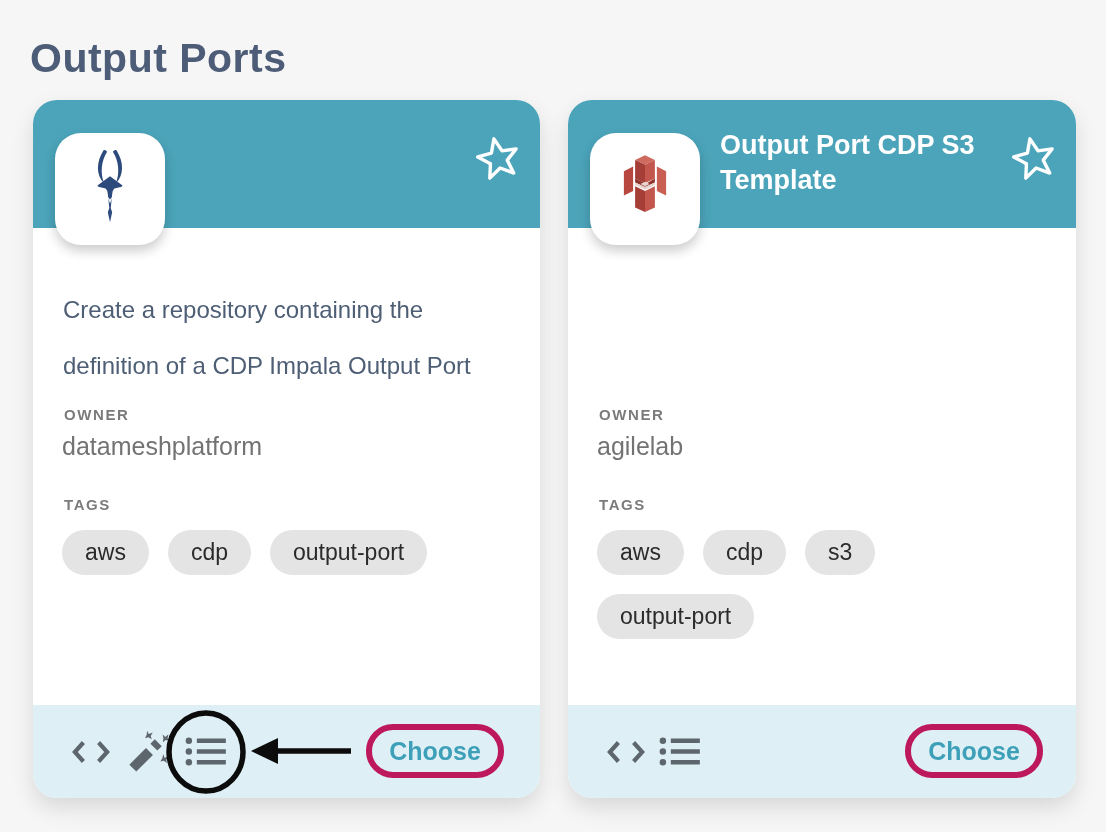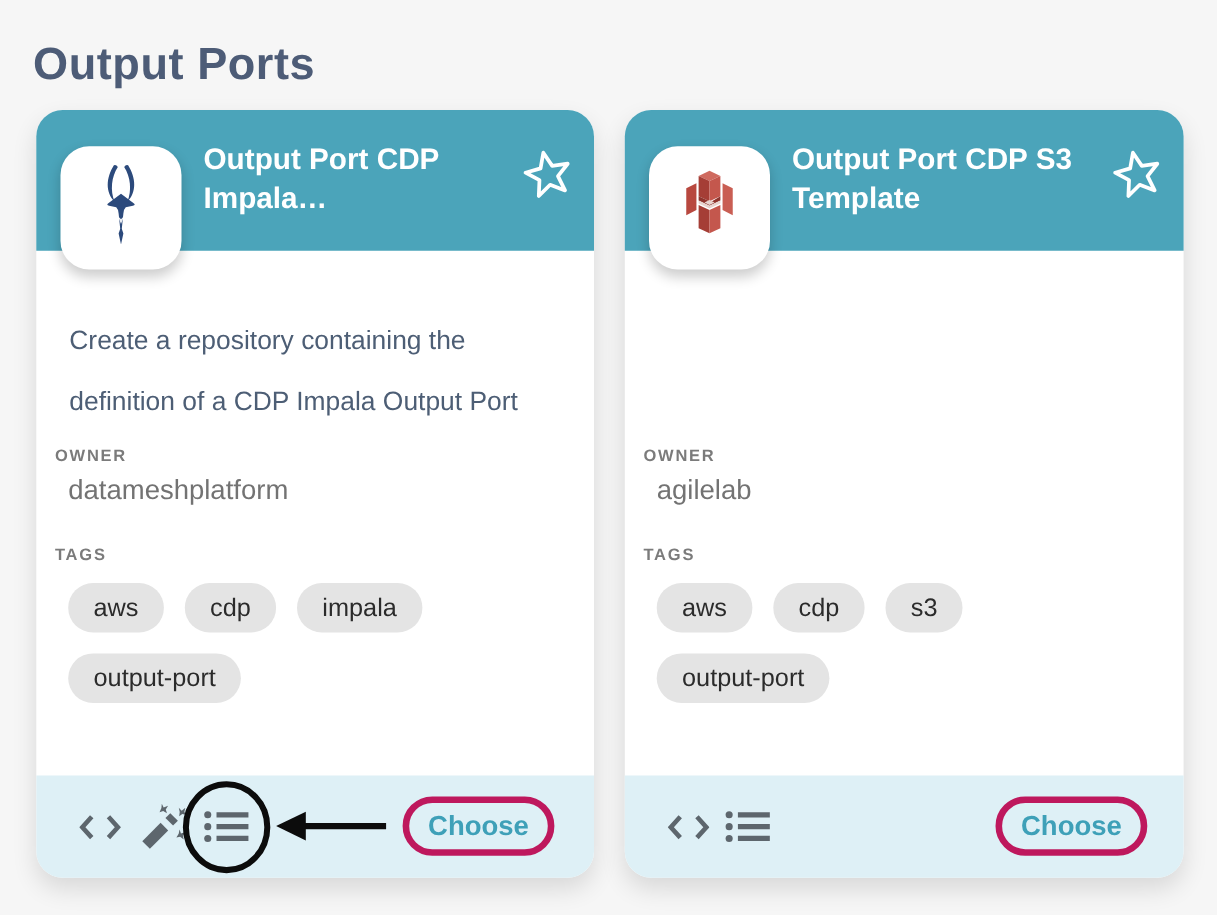--- a/index.html
+++ b/index.html
@@ -35,21 +35,21 @@
   }
   .star-btn{
     position:absolute;right:18px;top:34px;width:48px;height:48px;
     background:none;border:none;padding:0;cursor:pointer;
   }
   .description{
     position:absolute;left:30px;top:158px;width:412px;
     font-size:24px;line-height:56px;color:#4d5e75;
   }
   .meta-label{
-    position:absolute;left:17px;
+    position:absolute;left:31px;
     font-size:15px;font-weight:700;letter-spacing:1.6px;color:#7b7b7b;
   }
   .owner-label{top:306px;}
   .owner-value{
     position:absolute;left:29px;top:332px;
     font-size:25px;color:#737373;
   }
   .tags-label{top:396px;}
   .tags{
     position:absolute;left:29px;top:430px;width:432px;
@@ -93,38 +93,36 @@
         <g fill="#2c4a7c">
           <path d="M41 4 C31 20 30 38 42 50 C36 36 38 18 46 6 Q44 3 41 4 Z"></path>
           <path d="M59 4 C69 20 70 38 58 50 C64 36 62 18 54 6 Q56 3 59 4 Z"></path>
           <path d="M50 40 L34 52 Q31 54 35 55 L44 57 Q47 60 47 65 L49 84 L47 90 L50 104 L53 90 L51 84 L53 65 Q53 60 56 57 L65 55 Q69 54 66 52 Z"></path>
           <path d="M46 68 L50 72 L54 68 L50 78 Z" fill="#ffffff" opacity="0.9"></path>
         </g>
       </svg>
     </span>
   </div>
 
-  <div class="card-title">Output Port CDP Impala…</div>
 
   <button class="star-btn" title="favorite">
     <svg width="48" height="48" viewBox="0 0 24 24">
       <path transform="rotate(-12 12 12)" fill="none" stroke="#ffffff" stroke-width="1.7" stroke-linejoin="round" d="M12 2.2 L14.7 8.9 L21.8 9.4 L16.3 14 L18.1 21 L12 17.1 L5.9 21 L7.7 14 L2.2 9.4 L9.3 8.9 Z"></path>
     </svg>
   </button>
 
   <p class="description">Create a repository containing the definition of a CDP Impala Output Port</p>
 
   <div class="meta-label owner-label">OWNER</div>
   <div class="owner-value">datameshplatform</div>
 
   <div class="meta-label tags-label">TAGS</div>
   <div class="tags">
     <span class="tag">aws</span>
     <span class="tag">cdp</span>
-    <span class="tag">impala</span>
     <span class="tag">output-port</span>
   </div>
 
   <div class="card-footer">
     <div class="footer-icons">
       <span>
         <svg width="38" height="30" viewBox="0 0 40 26">
           <path d="M12 3 L3 13 L12 23 M28 3 L37 13 L28 23" fill="none" stroke="#5d666d" stroke-width="4.4"></path>
         </svg>
       </span>

